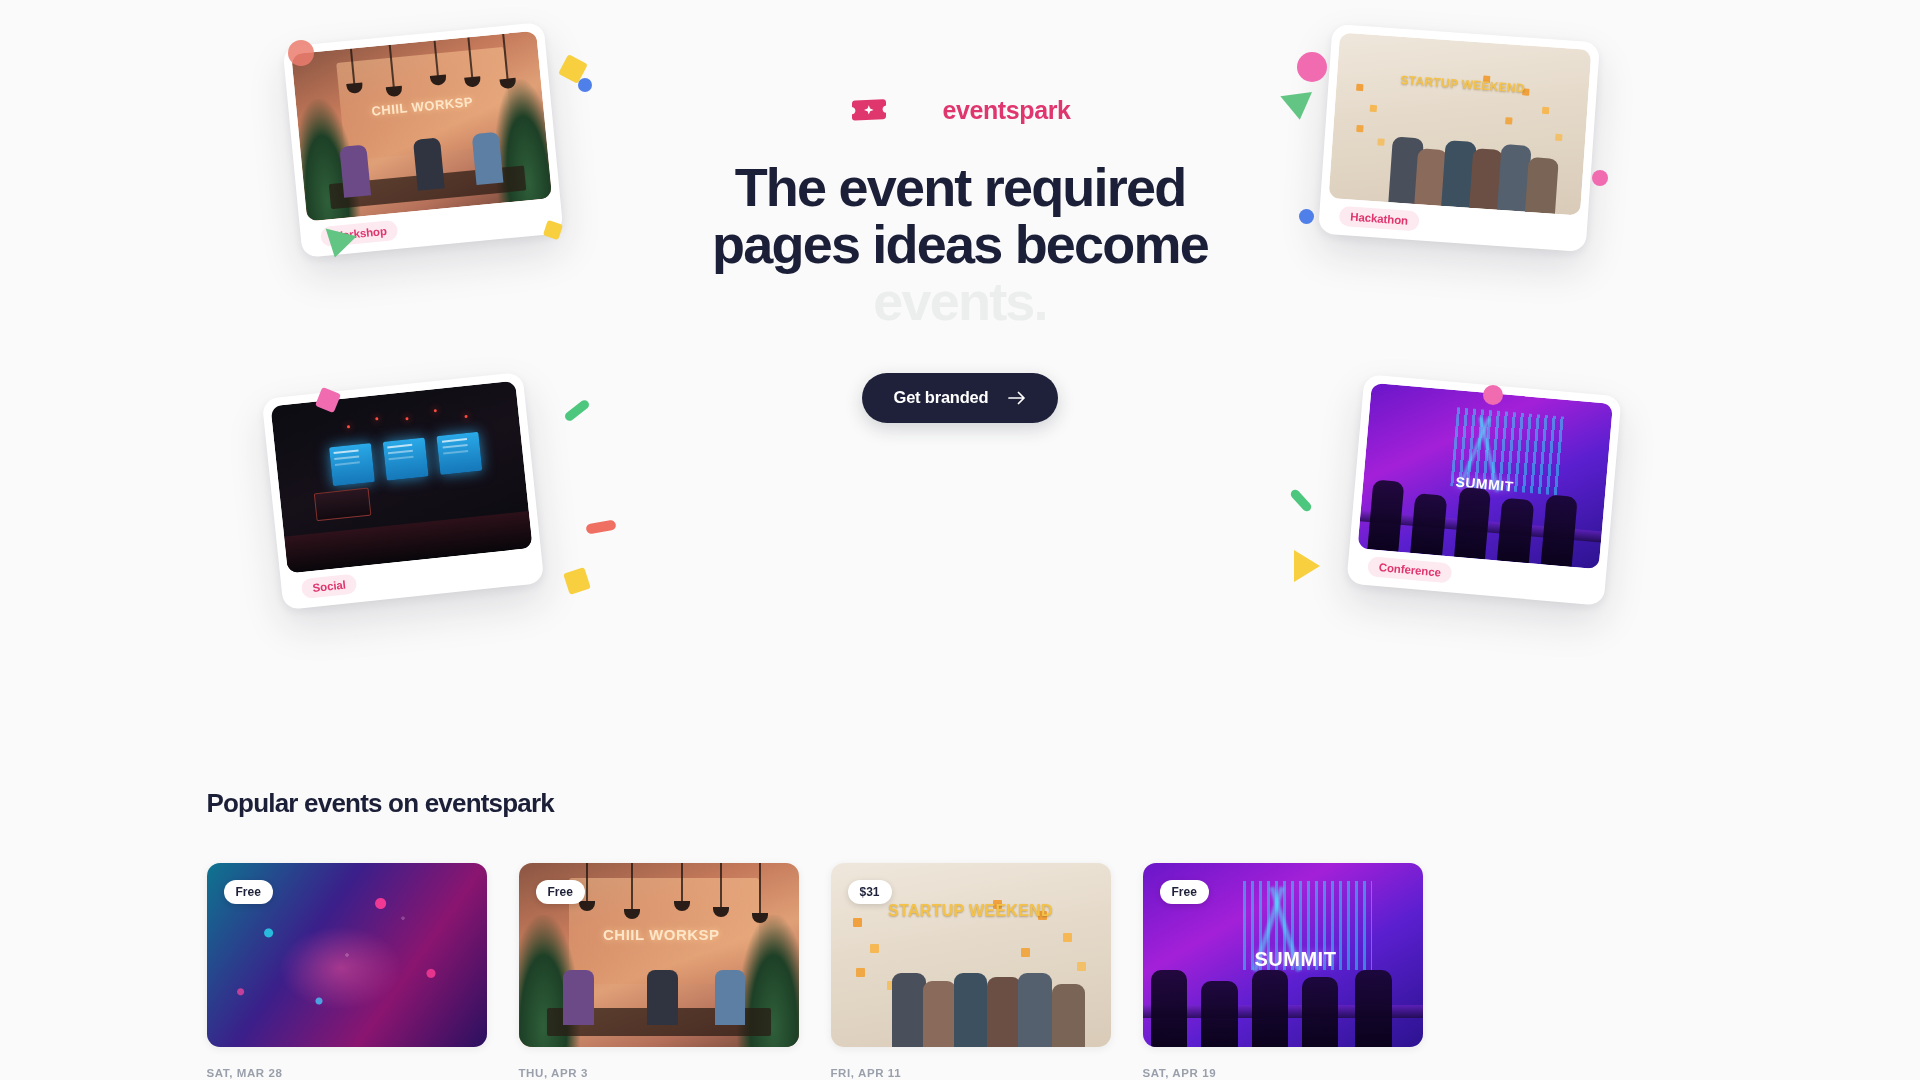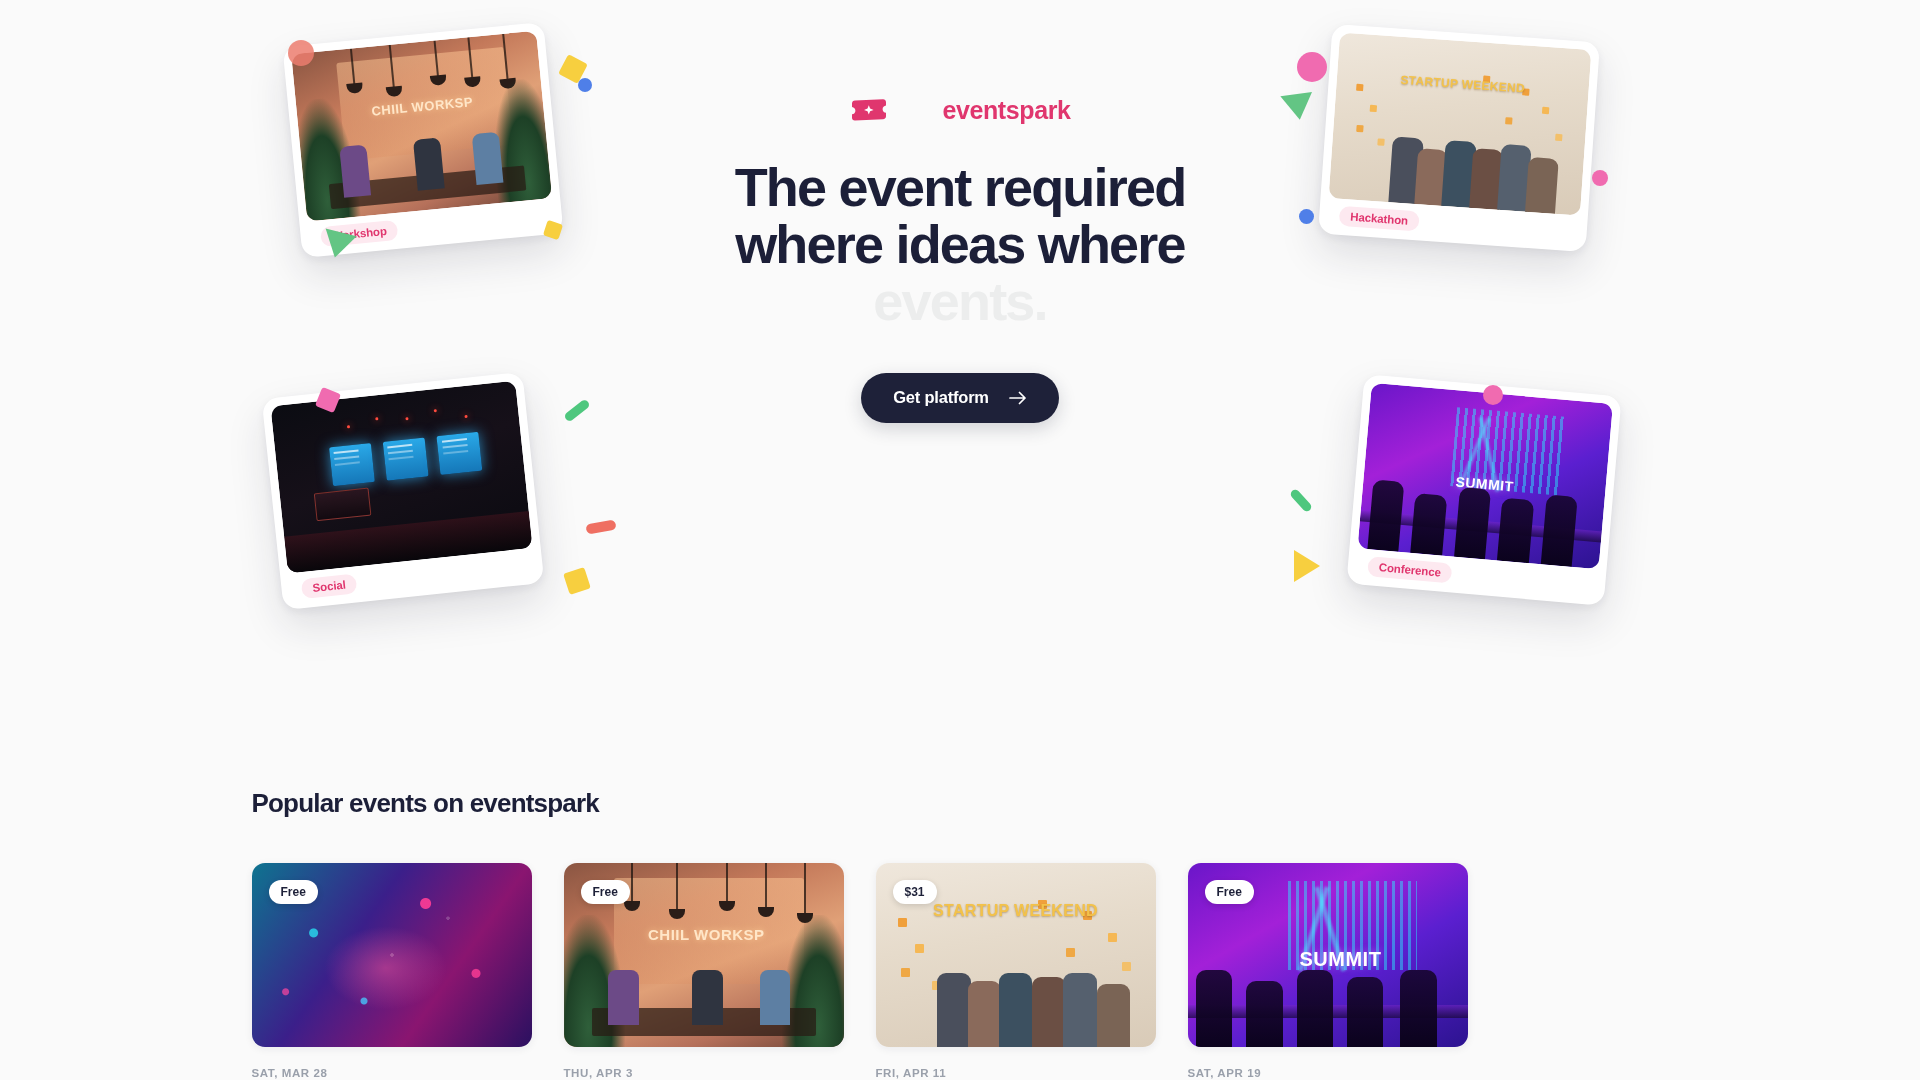--- a/index.html
+++ b/index.html
@@ -128,21 +128,21 @@
   .ph-conf .deskrow{position:absolute;left:0;bottom:16%;width:100%;height:7%;
     background:linear-gradient(180deg,rgba(120,40,200,.5),rgba(30,10,70,.8));}
 
   
   .dec{position:absolute;z-index:25;}
   .dec.circle{border-radius:50%;}
   .dec.bar{border-radius:999px;}
   .dec.sq{border-radius:3px;}
 
   
-  .section{position:absolute;left:0;top:700px;width:1629px;margin-left:45px;}
+  .section{position:absolute;left:0;top:700px;width:1629px;}
   .section-inner{width:1216px;margin:0 auto;}
   .section-title{font-size:26px;font-weight:800;letter-spacing:-0.8px;color:#1c1f38;padding-top:88px;}
 
   .grid{display:grid;grid-template-columns:repeat(4,1fr);gap:32px;margin-top:44px;}
   .ecard{position:relative;}
   .ecard .eimg{
     width:100%;height:184px;border-radius:13px;overflow:hidden;position:relative;
     box-shadow:0 2px 8px rgba(30,33,57,.07);
   }
   .ecard .pricetag{
@@ -293,28 +293,28 @@
                    L3 17.2 C5 17 6.4 15.6 6.4 13.7 C6.4 11.8 5 10.3 3 10.1 Z" fill="#e0366e"></path>
           <path d="M19.8 8.2 L21.1 11.6 L24.6 12.9 L21.1 14.2 L19.8 17.6 L18.5 14.2
                    L15 12.9 L18.5 11.6 Z" fill="#ffffff"></path>
         </svg>
       </span>
       <span class="logo-text">eventspark</span>
     </div>
 
     <h1 class="headline">
       <div class="l1">The event required</div>
-      <div class="l2">where ideas where</div>
+      <div class="l2">pages ideas become</div>
       <div class="l3">events.</div>
     </h1>
 
 
     <div class="cta-wrap">
       <button class="cta">
-        <span>Get platform</span>
+        <span>Get branded</span>
         <span>
           <svg width="18" height="14" viewBox="0 0 18 14" fill="none">
             <path d="M1 7 H16 M10.5 1.5 L16 7 L10.5 12.5" stroke="#ffffff" stroke-width="1.7" stroke-linecap="round" stroke-linejoin="round"></path>
           </svg>
         </span>
       </button>
     </div>
 
   </div>
 </div>

